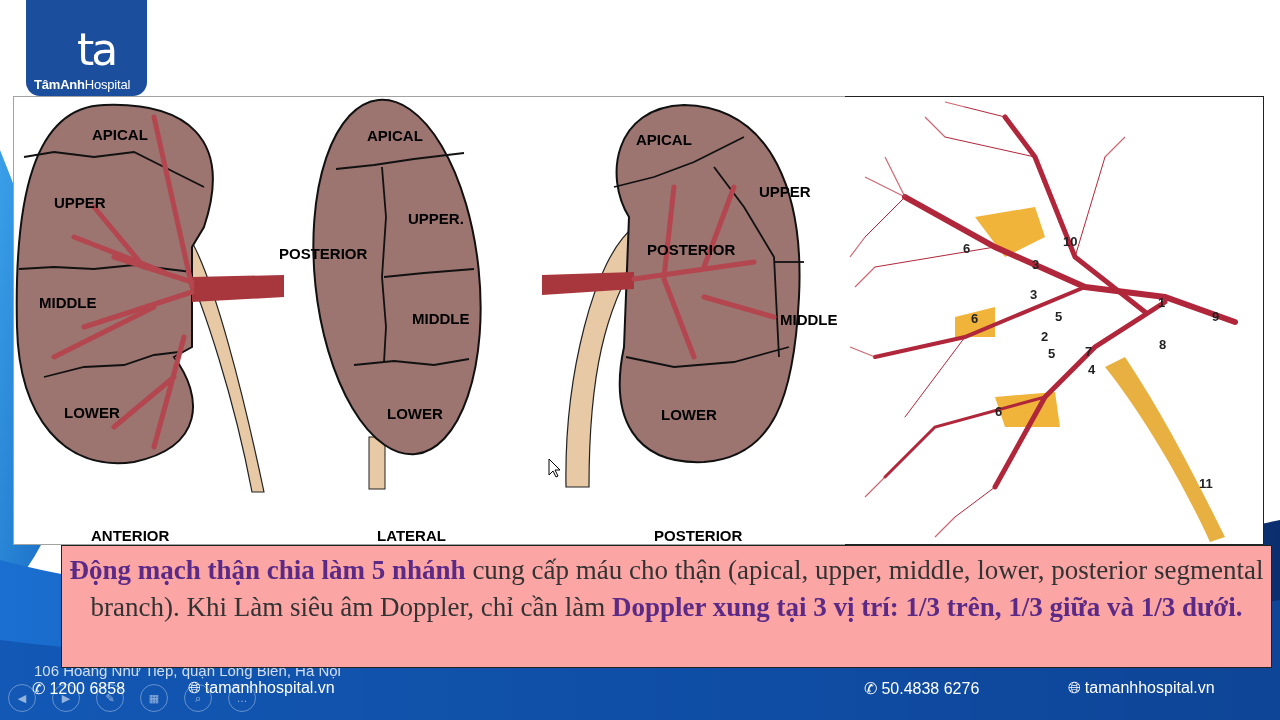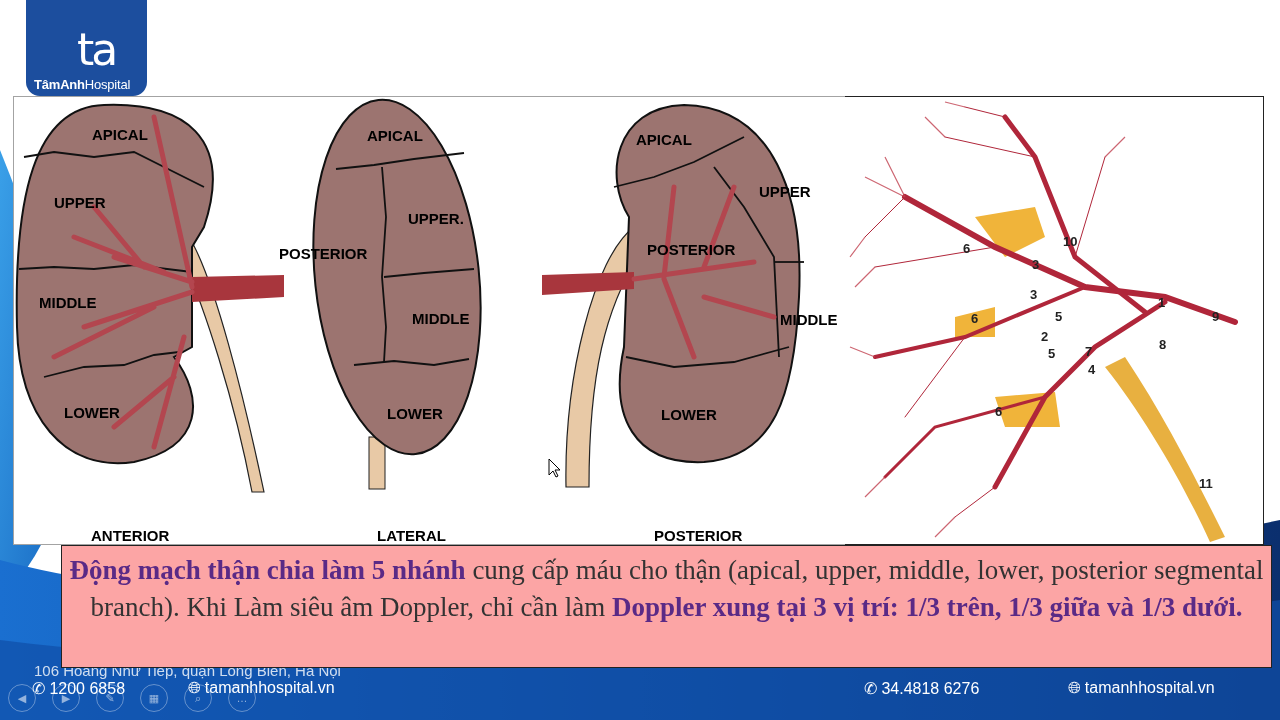--- a/index.html
+++ b/index.html
@@ -175,21 +175,21 @@
   <div class="line" style="left:32px;">
     <span>✆</span>
       <span>1200 6858</span>
   </div>
   <div class="line" style="left:188px;">
     <span>🌐︎</span>
       <span>tamanhhospital.vn</span>
   </div>
   <div class="line" style="left:864px;">
     <span>✆</span>
-      <span>34.4818 6276</span>
+      <span>50.4838 6276</span>
   </div>
   <div class="line" style="left:1068px;">
     <span>🌐︎</span>
       <span>tamanhhospital.vn</span>
   </div>
   <div class="brand">NH</div>
 </div>
 
 <div class="ctl" style="left:8px;">
     <span>◀</span>

